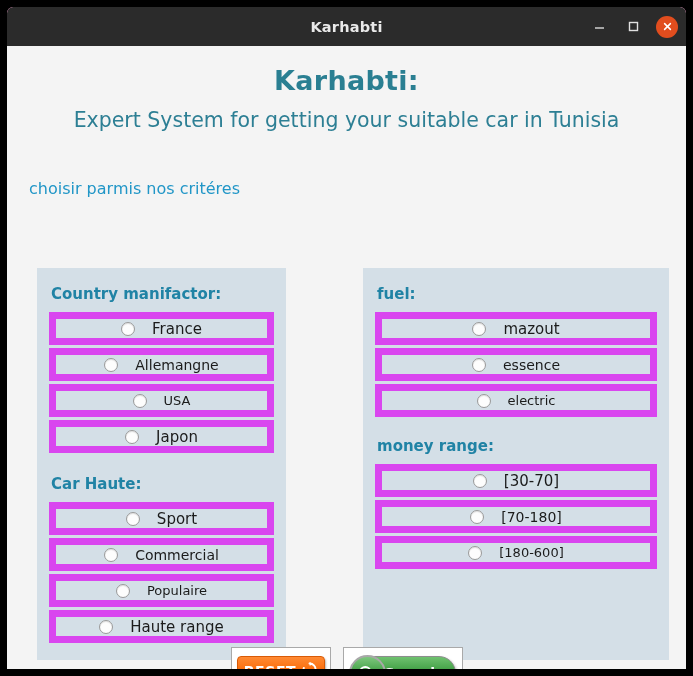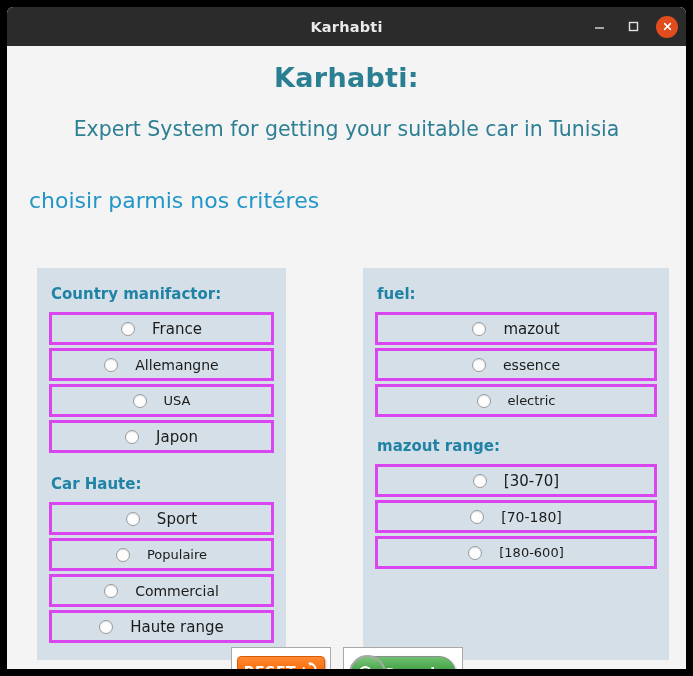--- a/index.html
+++ b/index.html
@@ -78,42 +78,42 @@
 
   
   .content {
     flex: 1;
     background: #f4f4f4;
     padding: 0;
     position: relative;
   }
 
   .app-title {
-    margin: 12px;
-    padding-top: 4px;
+    margin: 0;
+    padding-top: 19px;
     text-align: center;
     color: #2a7f92;
     font-size: 27px;
     font-weight: bold;
     letter-spacing: .3px;
   }
   .app-subtitle {
     margin: 0;
     padding-top: 12px;
     text-align: center;
     color: #2d7f94;
     font-size: 20.5px;
     font-weight: normal;
   }
 
   .criteria-heading {
     margin: 0;
     padding: 47px 0 0 22px;
     color: #2196c7;
-    font-size: 22px;
+    font-size: 16px;
     font-weight: normal;
   }
 
   
   .panels {
     position: absolute;
     left: 30px;
     top: 222px;
     width: 632px;
     display: flex;
@@ -131,21 +131,21 @@
   .group-title {
     color: #2083a5;
     font-size: 15px;
     font-weight: bold;
     margin: 5px 0 9px 4px;
   }
   .group-title.second { margin-top: 22px; }
   .group-title.money { margin-top: 20px; }
 
   .option-row {
-    border: 3px solid #d946ef;
+    border: 7px solid #d946ef;
     box-sizing: border-box;
     height: 33px;
     margin-bottom: 3px;
     display: flex;
     align-items: center;
     justify-content: center;
     gap: 17px;
     color: #1b1b1b;
     background: transparent;
   }
@@ -298,27 +298,27 @@
             <span>Japon</span>
           </div>
         </div>
 
         <div class="group-title second">Car Haute:</div>
         <div class="rows">
           <div class="option-row s-md">
             <span class="radio"></span>
             <span>Sport</span>
           </div>
+          <div class="option-row s-lg">
+            <span class="radio"></span>
+            <span>Commercial</span>
+          </div>
           <div class="option-row s-sm">
             <span class="radio"></span>
             <span>Populaire</span>
-          </div>
-          <div class="option-row s-lg">
-            <span class="radio"></span>
-            <span>Commercial</span>
           </div>
           <div class="option-row s-md">
             <span class="radio"></span>
             <span>Haute range</span>
           </div>
         </div>
 
       </div>
 
       <div class="panel panel-right">
@@ -332,21 +332,21 @@
           <div class="option-row s-lg">
             <span class="radio"></span>
             <span>essence</span>
           </div>
           <div class="option-row s-sm">
             <span class="radio"></span>
             <span>electric</span>
           </div>
         </div>
 
-        <div class="group-title money">mazout range:</div>
+        <div class="group-title money">money range:</div>
         <div class="rows">
           <div class="option-row s-md">
             <span class="radio"></span>
             <span>[30-70]</span>
           </div>
           <div class="option-row s-lg">
             <span class="radio"></span>
             <span>[70-180]</span>
           </div>
           <div class="option-row s-sm">

